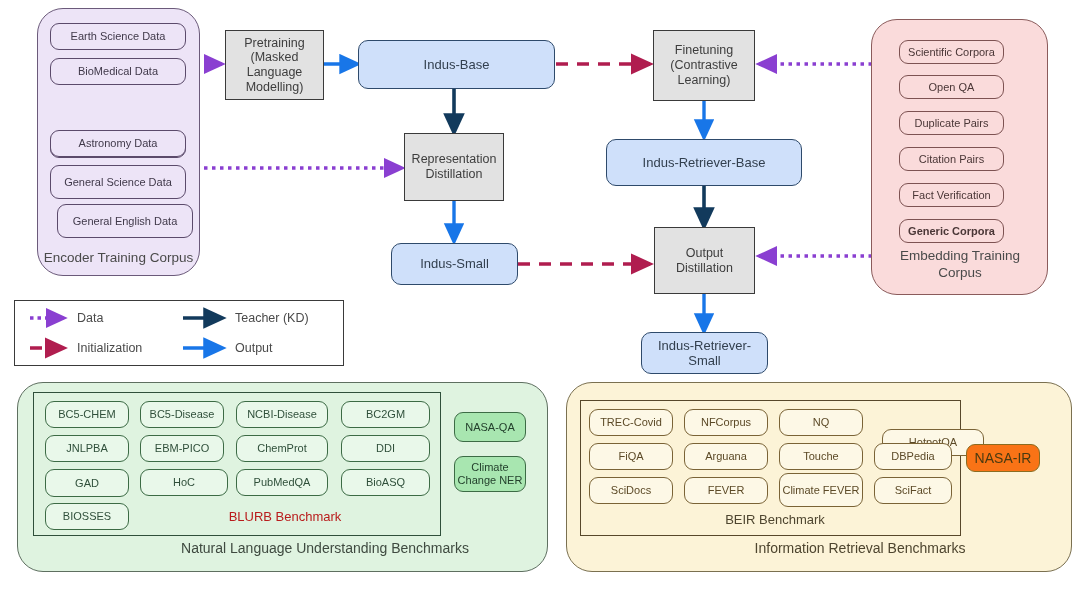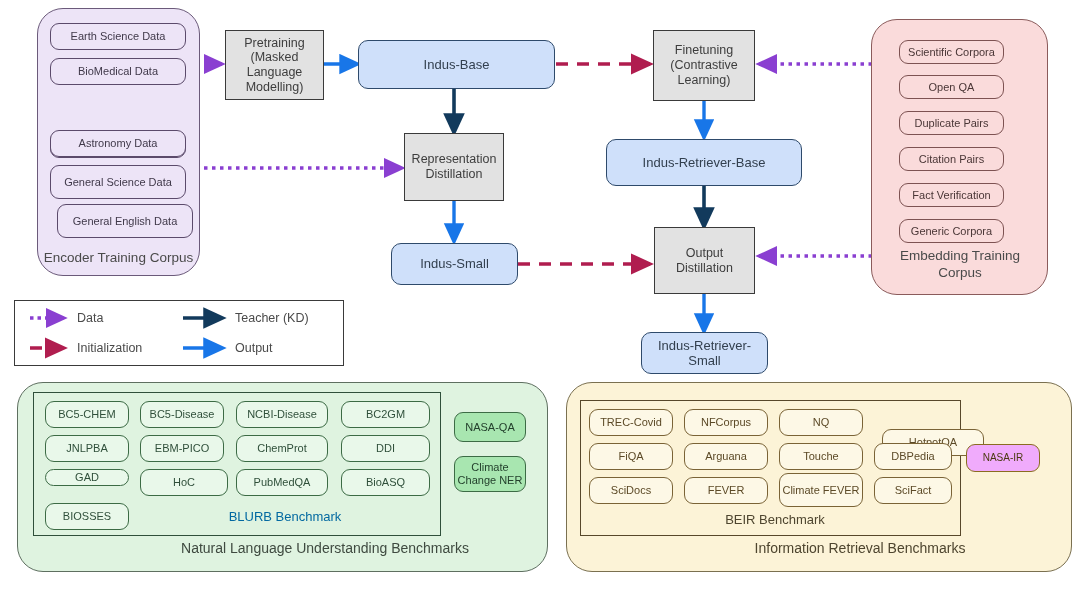--- a/index.html
+++ b/index.html
@@ -29,23 +29,23 @@
   .panel-green {background:#dff3e0;border:1.3px solid #5e6f60;border-radius:26px;}
   .panel-amber {background:#fcf3d7;border:1.3px solid #7a7050;border-radius:26px;}
   .inner-box{border:1.4px solid #2f4f3a;background:transparent;}
   .inner-box.amber{border-color:#57472a;}
   .chip-green{background:#e9f8ea;border:1.2px solid #3c6b45;border-radius:9px;
               font-size:11px;color:#2f4f3a;}
   .chip-green-solid{background:#a8e6b0;border:1.3px solid #3c6b45;border-radius:9px;
               font-size:11px;color:#23402c;}
   .chip-amber{background:#fdf8e6;border:1.2px solid #7a6336;border-radius:9px;
               font-size:11px;color:#5c4a27;}
-  .chip-amber-solid{background:#f0abfc;border:1.3px solid #8a6c21;border-radius:9px;
-              font-size:10px;color:#4a3a10;}
-  .bench-label{font-size:13px;color:#0369a1;}
+  .chip-amber-solid{background:#f97316;border:1.3px solid #8a6c21;border-radius:9px;
+              font-size:14px;color:#4a3a10;}
+  .bench-label{font-size:13px;color:#b91c1c;}
   .bench-label.amber{color:#4e452f;}
   .bench-caption{font-size:14px;color:#3f4a40;}
   .bench-caption.amber{color:#4e452f;}
 
   
   .legend{border:1.4px solid #3a3a3a;background:#ffffff;}
   .legend-text{font-size:12.5px;color:#4a4a4a;}
 
   svg.overlay{position:absolute;left:0;top:0;width:1080px;height:598px;pointer-events:none;}
 </style>
@@ -122,21 +122,21 @@
 
 <div class="abs node model" style="left:641px;top:332px;width:127px;height:42px;padding:2px 6px;">Indus-Retriever-Small</div>
 
 <div class="abs panel-pink" style="left:871px;top:19px;width:177px;height:276px;"></div>
 
 <div class="abs node chip-pink" style="left:899px;top:40px;width:105px;height:24px;">Scientific Corpora</div>
 <div class="abs node chip-pink" style="left:899px;top:75px;width:105px;height:24px;">Open QA</div>
 <div class="abs node chip-pink" style="left:899px;top:111px;width:105px;height:24px;">Duplicate Pairs</div>
 <div class="abs node chip-pink" style="left:899px;top:147px;width:105px;height:24px;">Citation Pairs</div>
 <div class="abs node chip-pink" style="left:899px;top:183px;width:105px;height:24px;">Fact Verification</div>
-<div class="abs node chip-pink" style="left:899px;top:219px;width:105px;height:24px;">Generic Corpora</div>
+<div class="abs node chip-pink" style="left:899px;top:219px;width:105px;height:24px;font-weight:bold;">Generic Corpora</div>
 <div class="abs panel-caption" style="left:888px;top:248px;width:144px;line-height:1.25;">Embedding Training Corpus</div>
 
 <div class="abs legend" style="left:14px;top:300px;width:330px;height:66px;"></div>
 
 <svg class="overlay">
   <line x1="30" y1="318" x2="64" y2="318" stroke="#8a3fd1" stroke-width="3.4" stroke-dasharray="3.5,4" marker-end="url(#ar-purple)"></line>
   <line x1="30" y1="348" x2="64" y2="348" stroke="#b01d4f" stroke-width="3.6" stroke-dasharray="12,9" marker-end="url(#ar-crim)"></line>
   <line x1="183" y1="318" x2="222" y2="318" stroke="#123a5c" stroke-width="3.6" marker-end="url(#ar-navy)"></line>
   <line x1="183" y1="348" x2="222" y2="348" stroke="#1876e8" stroke-width="3.6" marker-end="url(#ar-blue)"></line>
 </svg>
@@ -144,21 +144,21 @@
 <div class="abs legend-text" style="left:77px;top:311px;">Data</div>
 <div class="abs legend-text" style="left:77px;top:341px;">Initialization</div>
 <div class="abs legend-text" style="left:235px;top:311px;">Teacher (KD)</div>
 <div class="abs legend-text" style="left:235px;top:341px;">Output</div>
 
 <div class="abs panel-green" style="left:17px;top:382px;width:531px;height:190px;"></div>
 <div class="abs inner-box" style="left:33px;top:392px;width:408px;height:144px;"></div>
 
 <div class="abs node chip-green" style="left:45px;top:401px;width:84px;height:27px;">BC5-CHEM</div>
 <div class="abs node chip-green" style="left:45px;top:435px;width:84px;height:27px;">JNLPBA</div>
-<div class="abs node chip-green" style="left:45px;top:469px;width:84px;height:17px;">GAD</div>
+<div class="abs node chip-green" style="left:45px;top:469px;width:84px;height:28px;">GAD</div>
 <div class="abs node chip-green" style="left:45px;top:503px;width:84px;height:27px;">BIOSSES</div>
 
 <div class="abs node chip-green" style="left:140px;top:401px;width:84px;height:27px;">BC5-Disease</div>
 <div class="abs node chip-green" style="left:140px;top:435px;width:84px;height:27px;">EBM-PICO</div>
 <div class="abs node chip-green" style="left:140px;top:469px;width:88px;height:27px;">HoC</div>
 
 <div class="abs node chip-green" style="left:236px;top:401px;width:92px;height:27px;">NCBI-Disease</div>
 <div class="abs node chip-green" style="left:236px;top:435px;width:92px;height:27px;text-align:center;">ChemProt</div>
 <div class="abs node chip-green" style="left:236px;top:469px;width:92px;height:27px;">PubMedQA</div>
 

